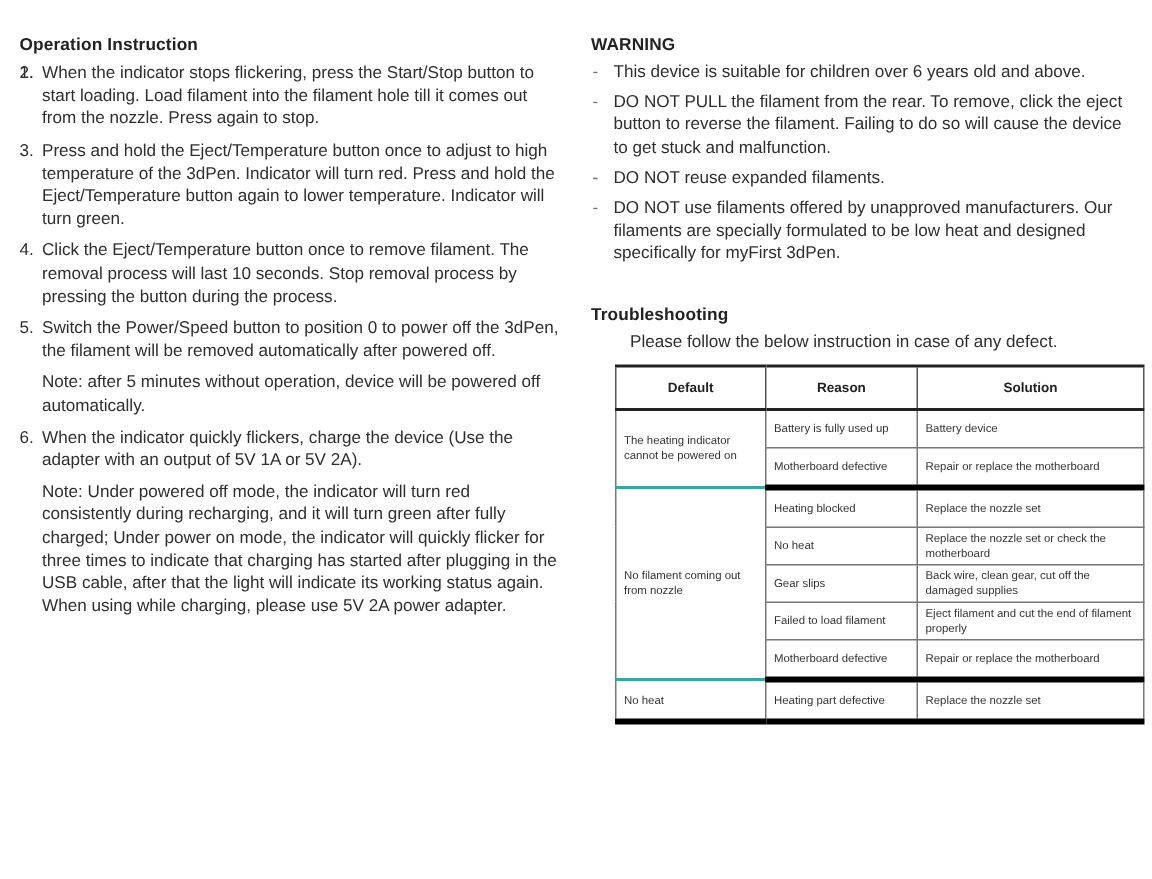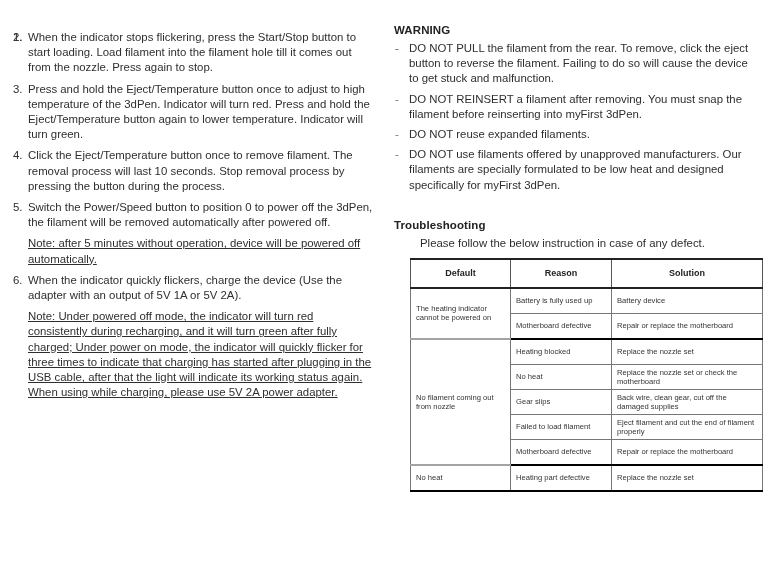--- a/index.html
+++ b/index.html
@@ -12,21 +12,21 @@
   h2 {
     font-size: 11.5px; font-weight: bold; margin: 0 0 5px 0; color: #222;
     letter-spacing: 0.1px;
   }
   ol.steps { list-style: none; margin: 0; padding: 0; }
   ol.steps li {
     position: relative; padding-left: 15px; font-size: 11.4px; line-height: 15.2px;
     margin-bottom: 6px; color: #2e2e2e;
   }
   ol.steps li .num { position: absolute; left: 0; top: 0; }
-  ol.steps li .note { display: block; margin-top: 6px; text-decoration: underline; }
+  ol.steps li .note { display: block; margin-top: 6px; }
   ul.warn { list-style: none; margin: 0; padding: 0; }
   ul.warn li {
     position: relative; padding-left: 15px; font-size: 11.4px; line-height: 15.2px;
     margin-bottom: 5px; color: #2e2e2e;
   }
   ul.warn li .dash { position: absolute; left: 1px; top: 0; color: #777; }
   .trouble-title { margin-top: 26px; }
   .trouble-intro { font-size: 11.4px; line-height: 15px; margin: 0 0 7px 0; color: #2e2e2e; padding-left: 26px; }
   table.ts {
     border-collapse: collapse; width: 352px; table-layout: fixed;
@@ -37,44 +37,45 @@
   table.ts col.c3 { width: 151px; }
   table.ts th {
     font-size: 9px; font-weight: bold; height: 25px; text-align: center;
     border-top: 2px solid #222; border-bottom: 2px solid #222;
     border-left: 1px solid #555; border-right: 1px solid #555; color: #222;
   }
   table.ts td {
     border: 1px solid #777; padding: 1px 5px; height: 22px; line-height: 9.2px;
     vertical-align: middle;
   }
-  table.ts tr.group-end td { border-bottom: 2px solid #000000; }
+  table.ts tr.group-end td { border-bottom: 4px solid #000000; }
   table.ts td.def { vertical-align: middle; }
-  table.ts td.def.g-end { border-bottom: 2px solid #a3a3a3; }
+  table.ts td.def.g-end { border-bottom: 2px solid #14b8a6; }
 </style>
 </head>
 <body>
 
 <div class="col-left">
+  <h2>Operation Instruction</h2>
   <ol class="steps">
     <li><span class="num">1.</span></li>
     <li><span class="num">2.</span><span>When the indicator stops flickering, press the Start/Stop button to start loading. Load filament into the filament hole till it comes out from the nozzle. Press again to stop.</span></li>
     <li><span class="num">3.</span><span>Press and hold the Eject/Temperature button once to adjust to high temperature of the 3dPen. Indicator will turn red. Press and hold the Eject/Temperature button again to lower temperature. Indicator will turn green.</span></li>
     <li><span class="num">4.</span><span>Click the Eject/Temperature button once to remove filament. The removal process will last 10 seconds. Stop removal process by pressing the button during the process.</span></li>
     <li><span class="num">5.</span><span>Switch the Power/Speed button to position 0 to power off the 3dPen, the filament will be removed automatically after powered off.</span><span class="note">Note: after 5 minutes without operation, device will be powered off automatically.</span></li>
     <li><span class="num">6.</span><span>When the indicator quickly flickers, charge the device (Use the adapter with an output of 5V 1A or 5V 2A).</span><span class="note">Note: Under powered off mode, the indicator will turn red consistently during recharging, and it will turn green after fully charged; Under power on mode, the indicator will quickly flicker for three times to indicate that charging has started after plugging in the USB cable, after that the light will indicate its working status again. When using while charging, please use 5V 2A power adapter.</span></li>
   </ol>
 </div>
 
 <div class="col-right">
   <h2>WARNING</h2>
   <ul class="warn">
+    <li><span class="dash">-</span><span>This device is suitable for children over 6 years old and above.</span></li>
+    <li><span class="dash">-</span><span>DO NOT PULL the filament from the rear. To remove, click the eject button to reverse the filament. Failing to do so will cause the device to get stuck and malfunction.</span></li>
     <li><span class="dash">-</span></li>
-    <li><span class="dash">-</span><span>DO NOT PULL the filament from the rear. To remove, click the eject button to reverse the filament. Failing to do so will cause the device to get stuck and malfunction.</span></li>
-    <li><span class="dash">-</span><span>DO NOT REINSERT a filament after removing. You must snap the filament before reinserting into myFirst 3dPen.</span></li>
     <li><span class="dash">-</span><span>DO NOT reuse expanded filaments.</span></li>
     <li><span class="dash">-</span><span>DO NOT use filaments offered by unapproved manufacturers. Our filaments are specially formulated to be low heat and designed specifically for myFirst 3dPen.</span></li>
   </ul>
 
   <h2 class="trouble-title">Troubleshooting</h2>
   <p class="trouble-intro">Please follow the below instruction in case of any defect.</p>
 
   <table class="ts">
     <colgroup>
         <col class="c1">

